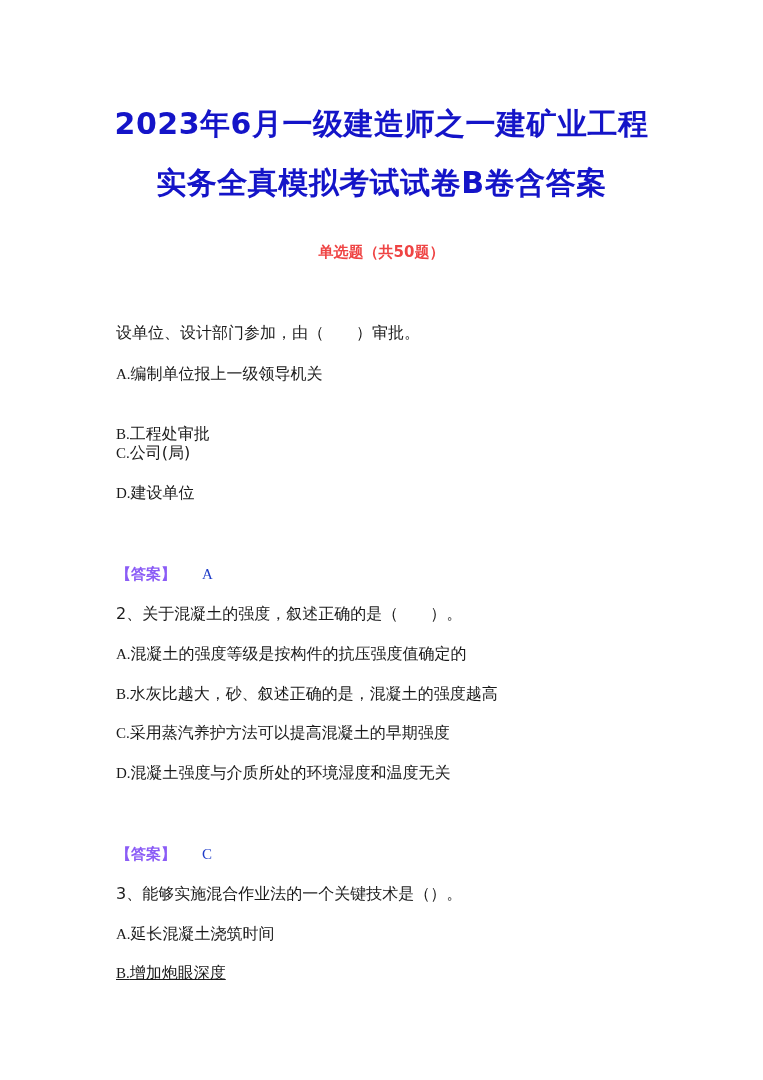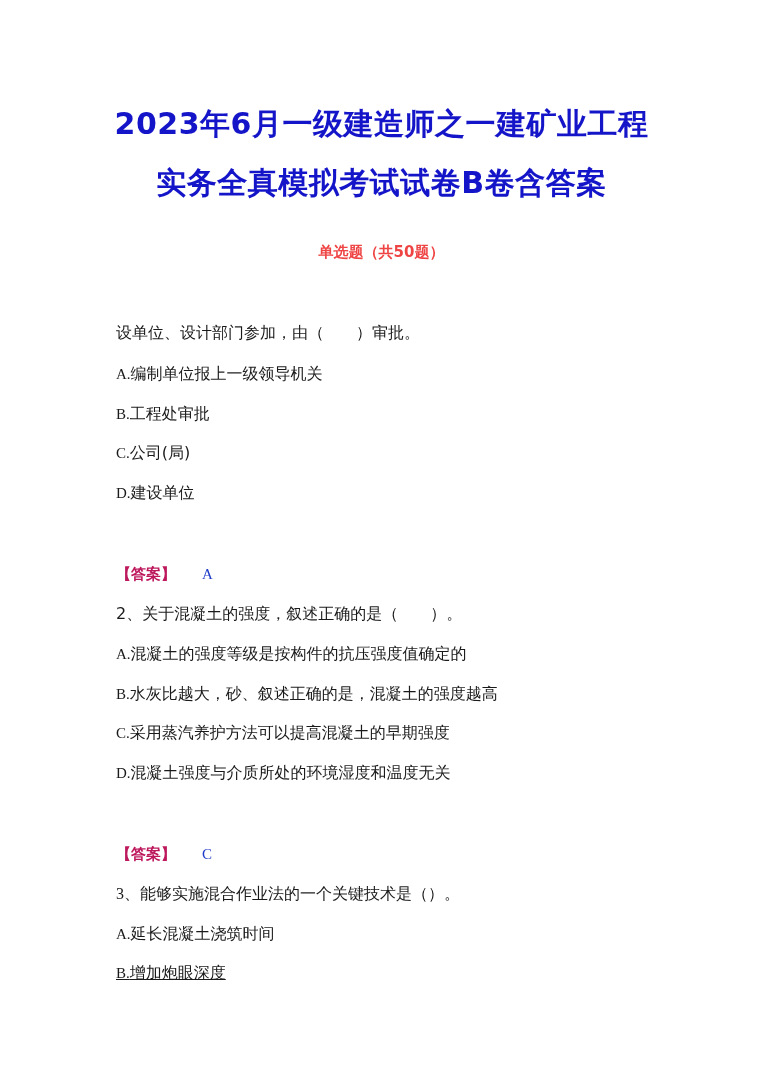--- a/index.html
+++ b/index.html
@@ -52,21 +52,21 @@
       font-size: 16px;
       white-space: nowrap;
       color: #1a1a1a;
       font-family: "DejaVu Sans", sans-serif;
     }
     .opt-letter {
       font-family: "Liberation Serif", "DejaVu Serif", serif;
       font-size: 15px;
     }
     .answer-label {
-      color: #be185d;
+      color: #8b5cf6;
       font-weight: bold;
       font-size: 15px;
     }
     .answer-value {
       font-family: "Liberation Serif", "DejaVu Serif", serif;
       font-size: 15px;
       color: #1f3cc8;
       margin-left: 26px;
     }
   </style>
@@ -78,21 +78,21 @@
   <div class="title-line l1">2023年6月一级建造师之一建矿业工程</div>
   <div class="title-line l2">实务全真模拟考试试卷B卷含答案</div>
 
   <div class="section-heading">单选题（共50题）</div>
 
   <div class="line" style="top:364px;">
     <span class="opt-letter">A.</span><span>编制单位报上一级领导机关</span>
   </div>
 
   <div class="line" style="top:323px;">设单位、设计部门参加，由（　　）审批。</div>
-  <div class="line" style="top:404px;">
+  <div class="line" style="top:424px;">
     <span class="opt-letter">B.</span><span>工程处审批</span>
   </div>
   <div class="line" style="top:443px;">
     <span class="opt-letter">C.</span><span>公司(局)</span>
   </div>
   <div class="line" style="top:483px;">
     <span class="opt-letter">D.</span><span>建设单位</span>
   </div>
 
   <div class="line" style="top:564px;">
@@ -111,21 +111,21 @@
     <span class="opt-letter">C.</span><span>采用蒸汽养护方法可以提高混凝土的早期强度</span>
   </div>
   <div class="line" style="top:763px;">
     <span class="opt-letter">D.</span><span>混凝土强度与介质所处的环境湿度和温度无关</span>
   </div>
 
   <div class="line" style="top:844px;">
     <span class="answer-label">【答案】</span><span class="answer-value">C</span>
   </div>
 
-  <div class="line" style="top:884px;font-family:Liberation Serif, serif;">3、能够实施混合作业法的一个关键技术是（）。</div>
+  <div class="line" style="top:884px;">3、能够实施混合作业法的一个关键技术是（）。</div>
 
   <div class="line" style="top:924px;">
     <span class="opt-letter">A.</span><span>延长混凝土浇筑时间</span>
   </div>
   <div class="line" style="top:963px;text-decoration:underline;">
     <span class="opt-letter">B.</span><span>增加炮眼深度</span>
   </div>
 
 </div>
 

